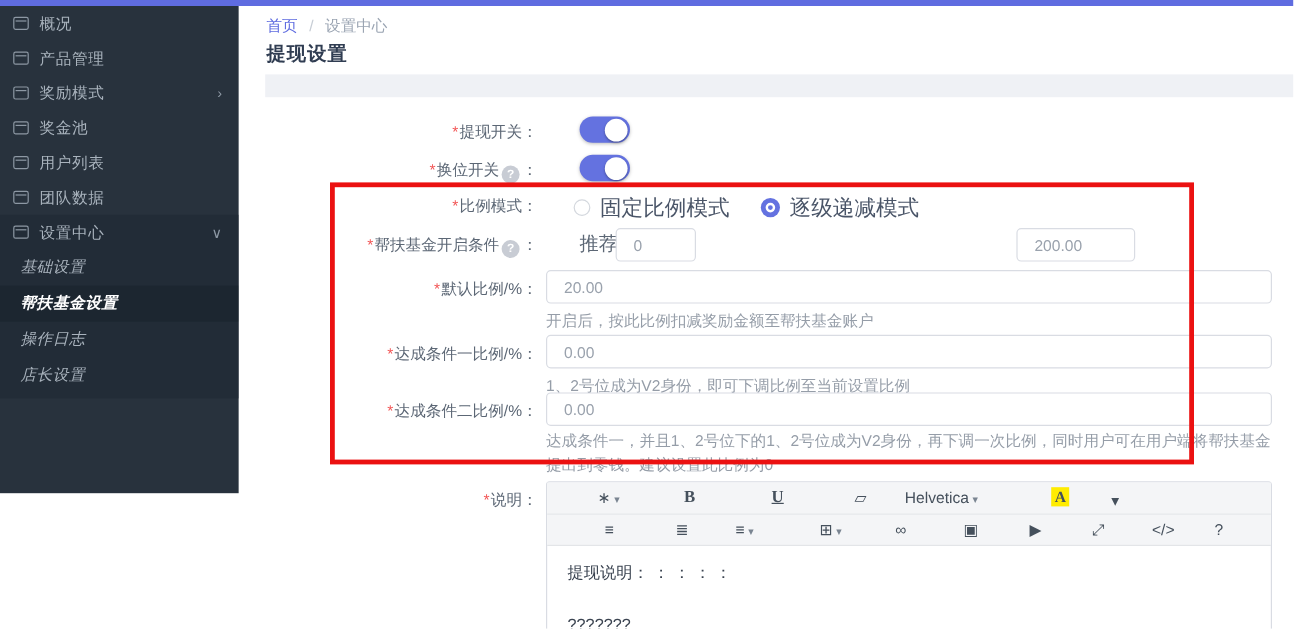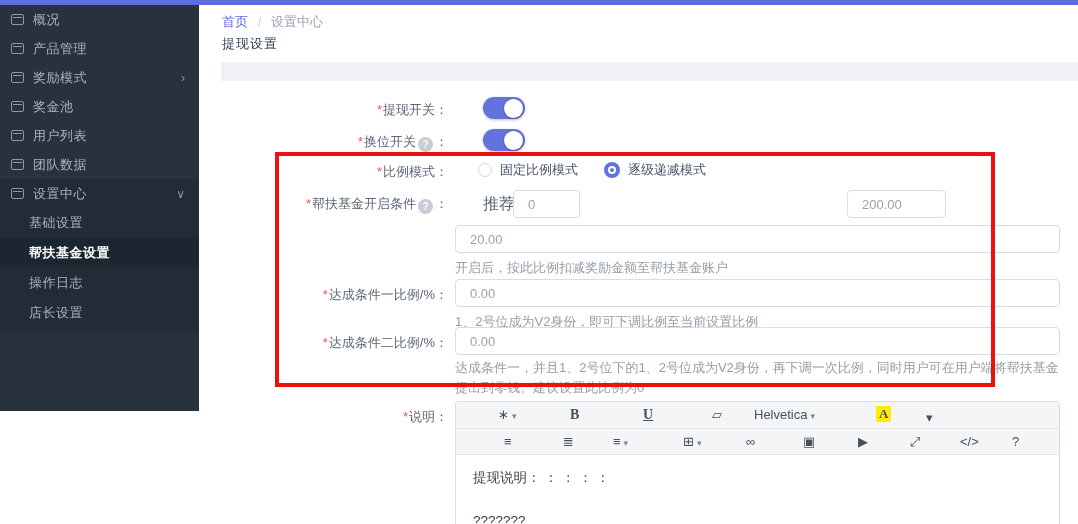--- a/index.html
+++ b/index.html
@@ -10,38 +10,38 @@
   .topbar { position:absolute; left:0; top:0; width:1078px; height:5px; background:#5f6ce0; }
 
   
   .sidebar { position:absolute; left:0; top:5px; width:199px; height:406px; background:#28323d; color:#a9b3bd; font-size:13px; }
   .side-item { height:29px; display:flex; align-items:center; padding:0 14px 0 11px; cursor:pointer; }
   .side-item .lbl { flex:1; margin-left:9px; letter-spacing:.5px; }
   .side-item .chev { color:#8d98a4; font-size:12px; }
   .mico { width:13px; height:11px; border:1px solid #8d98a4; border-radius:2px; position:relative; flex:none; }
   .mico::before { content:""; position:absolute; left:1px; right:1px; top:2px; height:1px; background:#8d98a4; }
   .side-group { background:#222c37; padding-bottom:4px; }
-  .sub-item { height:30px; line-height:30px; padding-left:29px; cursor:pointer; letter-spacing:.5px; }
+  .sub-item { height:30px; line-height:30px; padding-left:17px; cursor:pointer; letter-spacing:.5px;font-style:italic; }
   .sub-item.active { background:#1c2630; color:#ffffff; font-weight:bold; }
 
   
   .main { position:absolute; left:199px; top:5px; width:879px; height:519px; background:#fff; }
   .breadcrumb { position:absolute; left:23px; top:8px; font-size:13px; color:#9aa4b2; }
   .bc-home { color:#5f6ce0; cursor:pointer;text-align:center; }
   .bc-sep { color:#c6ccd4; margin:0 6px; }
-  .page-title { position:absolute; left:23px; top:30px; font-size:13px; color:#303d52; font-weight:400; letter-spacing:1px;text-align:center; }
+  .page-title { position:absolute; left:23px; top:30px; font-size:16px; color:#303d52; font-weight:700; letter-spacing:1px;text-align:center; }
   .grayband { position:absolute; left:22px; top:57px; width:857px; height:19px; background:#eff1f5; }
   .flabel { position:absolute; left:0; width:249px; text-align:right; font-size:13px; color:#5c6775; }
   .star { color:#f25555; margin-right:1px; }
   .helpdot { display:inline-block; width:15px; height:15px; line-height:15px; border-radius:50%; background:#c8ccd4; color:#fff; font-size:10px; text-align:center; vertical-align:-2px; margin:0 2px; font-weight:bold; cursor:pointer; }
 
   .switch { position:absolute; width:42px; height:22px; border-radius:11px; background:#6472e0; cursor:pointer; box-shadow:0 1px 3px rgba(0,0,0,.25); }
   .switch::after { content:""; position:absolute; right:2px; top:1.5px; width:19px; height:19px; border-radius:50%; background:#fff; box-shadow:0 1px 2px rgba(0,0,0,.35); }
 
-  .radio-line { position:absolute; display:flex; align-items:center; font-size:13px; color:#4a5568; }
+  .radio-line { position:absolute; display:flex; align-items:center; font-size:18px; color:#4a5568; }
   .rad-off { width:14px; height:14px; border:1px solid #d4d8de; border-radius:50%; background:#fff; margin-right:8px; cursor:pointer; flex:none; }
   .rad-on { width:16px; height:16px; border-radius:50%; background:#6472e0; margin:0 8px 0 26px; position:relative; cursor:pointer; flex:none; }
   .rad-on::after { content:""; position:absolute; left:4px; top:4px; width:4px; height:4px; border:2px solid #fff; border-radius:50%; }
 
   .tinput { height:28px; border:1px solid #d9dce3; border-radius:4px; background:#fff; font-size:13px; color:#9aa2ad; padding:0 14px; font-family:inherit; outline:none; }
   .inline-txt { font-size:16px; color:#5c6775; line-height:28px; }
   .hint { position:absolute; left:256px; font-size:13px; color:#959da8; line-height:1.55; }
 
   
   .editor { position:absolute; left:256px; top:396px; width:605px; height:170px; border:1px solid #d9dce3; border-radius:3px; background:#fff; }
@@ -132,20 +132,23 @@
       <span>逐级递减模式</span>
     </div>
 
     <div class="flabel" style="top:189px; line-height:20px;">
       <span class="star">*</span><span>帮扶基金开启条件</span><span class="helpdot">?</span><span>：</span>
     </div>
     <span class="inline-txt" style="position:absolute; left:284px; top:185px;">推荐</span>
     <input class="tinput" style="position: absolute; left: 314px; top: 185px; width: 67px;" value="0">
     <input class="tinput" style="position: absolute; left: 648px; top: 185px; width: 99px;" value="200.00">
 
+    <div class="flabel" style="top:226px; line-height:20px;">
+      <span class="star">*</span><span>默认比例/%</span><span>：</span>
+    </div>
     <input class="tinput" style="position: absolute; left: 256px; top: 220px; width: 605px;" value="20.00">
     <div class="hint" style="top:253px;">开启后，按此比例扣减奖励金额至帮扶基金账户</div>
 
     <div class="flabel" style="top:280px; line-height:20px;">
       <span class="star">*</span><span>达成条件一比例/%</span><span>：</span>
     </div>
     <input class="tinput" style="position: absolute; left: 256px; top: 274px; width: 605px;" value="0.00">
     <div class="hint" style="top:307px;">1、2号位成为V2身份，即可下调比例至当前设置比例</div>
 
     <div class="flabel" style="top:328px; line-height:20px;">

